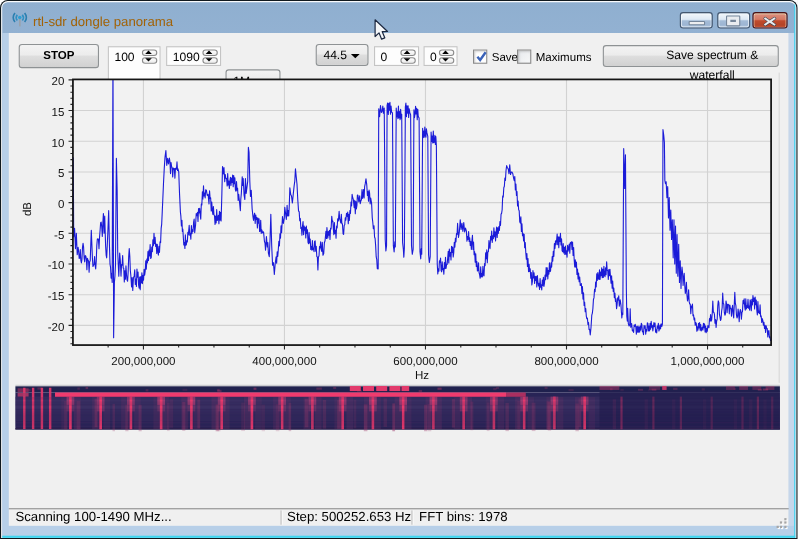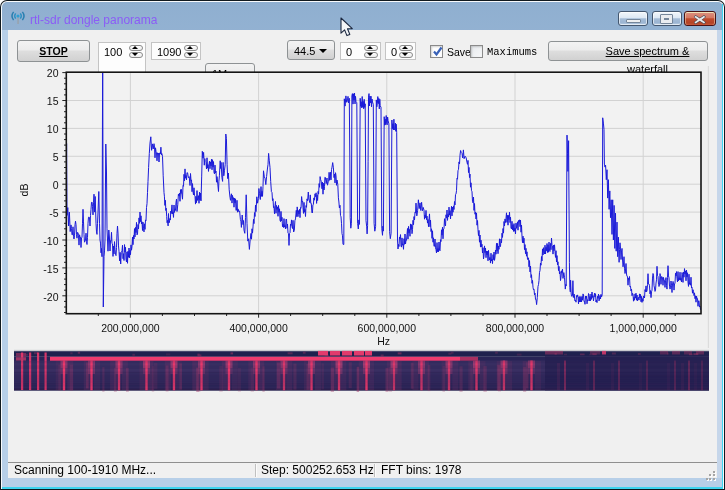--- a/index.html
+++ b/index.html
@@ -5,35 +5,35 @@
 #win { position:absolute; left:0; top:0; width:725px; height:490px;
   background:#10191f; border-radius:7px 7px 0 0; }
 #whiteline { position:absolute; left:1px; top:1px; width:723px; height:487.5px; border-radius:6px 6px 0 0; background:#f8fafc; }
 #glass { position:absolute; left:2px; top:2px; width:721px; height:486px; border-radius:5px 5px 0 0;
   background:linear-gradient(180deg,#8fafd0 0%,#9bb7d6 20%,#adc4de 55%,#c0d2e6 85%,#c9d8ea 100%); }
 #glasslr { position:absolute; left:2px; top:30px; width:721px; height:457px; background:#b7cfe8; }
 #cyanR { position:absolute; left:722px; top:4px; width:1.4px; height:485px; background:#3ed4ef; }
 #rstrip { position:absolute; left:717px; top:30px; width:5px; height:448px; background:#c6d6ea; }
 #cyanB { position:absolute; left:2px; top:487px; width:721px; height:1.6px; background:#3ed4ef; }
 #client { position:absolute; left:8px; top:30px; width:709px; height:448px; background:#f0f0f0; }
-#title { position:absolute; left:30px; top:13px; font-size:12px; color:#8b5cf6; }
+#title { position:absolute; left:30px; top:13px; font-size:12px; color:#a16207; }
 .capbtn { position:absolute; top:10.5px; height:15.5px; border:1px solid #44576f; border-radius:3px;
   background:linear-gradient(180deg,#f2f7fb 0%,#dde8f4 45%,#a4bcd7 52%,#9cb5d2 82%,#bed0e5 100%);
   box-shadow:inset 0 0 0 1px rgba(255,255,255,0.6); }
 #btnmin { left:618px; width:30px; }
 #btnmax { left:651.5px; width:30px; }
 #btnclose { left:684px; width:31.5px; border:1.5px solid #4a1215;
   background:linear-gradient(180deg,#dc9181 0%,#d57862 45%,#c04a2c 52%,#b34427 85%,#cb5a3c 100%);
   box-shadow:inset 0 1px 0 #f0e2b8, inset 1px 0 0 rgba(245,230,190,0.5), inset -1px 0 0 rgba(245,230,190,0.5); }
 #glyphmin { position:absolute; left:6.5px; top:7px; width:15px; height:4.5px; background:#eceef0; border:1px solid #75869a; border-radius:1px; }
 #glyphmax { position:absolute; left:7.5px; top:2.5px; width:13px; height:9.5px; background:#e9ecf0; border:1px solid #75869a; border-radius:1px; }
 #glyphmaxin { position:absolute; left:3px; top:2.5px; width:5px; height:2.5px; background:#c3d4e6; border:1px solid #75869a; }
 .tbtn { position:absolute; border:1px solid #8e9294; border-radius:3px;
   background:linear-gradient(180deg,#f3f3f3 0%,#ececec 45%,#dedede 50%,#d1d1d1 100%);
-  font-size:12px; color:#000; text-align:center;text-decoration:underline; }
+  font-size:12px; color:#000; text-align:center; }
 .spin { position:absolute; border:1px solid #c4c4c4; background:#fdfdfd; }
 .spin .val { position:absolute; left:5px; top:2.5px; font-size:11px; color:#000; }
 .spinbtns { position:absolute; right:2px; top:1.5px; width:14.5px; height:13.5px; }
 .sb { position:absolute; left:0; width:14.5px; height:6.4px; border:1.2px solid #8a8a8a; border-radius:3px;
   background:linear-gradient(180deg,#fdfdfd,#ececec); }
 .sb.up { top:0; } .sb.dn { top:7px; }
 .tri-up { position:absolute; left:2.7px; top:0.6px; width:0; height:0; border-left:3.7px solid transparent; border-right:3.7px solid transparent; border-bottom:3.7px solid #000; }
 .tri-dn { position:absolute; left:2.7px; top:0.8px; width:0; height:0; border-left:3.7px solid transparent; border-right:3.7px solid transparent; border-top:3.7px solid #000; }
 .combo { position:absolute; border:1px solid #8e9294; border-radius:3px;
   background:linear-gradient(180deg,#f3f3f3 0%,#ececec 45%,#dedede 50%,#d1d1d1 100%); }
@@ -133,21 +133,21 @@
       </div>
     </div>
 </div>
 <div class="cb" style="left:430px;">
 <svg style="position:absolute;left:0.5px;top:0px" width="12" height="12" viewBox="0 0 12 12">
       <path d="M2 5.5 L4.5 8.5 L9.5 1.5" fill="none" stroke="#3a62b8" stroke-width="2.2"></path>
     </svg>
 </div>
 <div class="cblab" style="left:447px;">Save</div>
 <div class="cb" style="left:470px;background:linear-gradient(135deg,#e7eaed,#f6f7f8);"></div>
-<div class="cblab" style="left:487px;font-family:Liberation Mono, monospace;">Maximums</div>
+<div class="cblab" style="left:487px;">Maximums</div>
 <div class="tbtn" style="left:548px;top:41px;width:160px;height:20px;font-size:11px;line-height:18px;padding-left:39px;">Save spectrum &amp; waterfall</div>
 <svg style="position:absolute;left:8px;top:62px" width="709" height="288" viewBox="8 62 709 288">
     <rect x="66.3" y="72.2" width="634.7" height="241.5" fill="#f2f2f2"></rect>
     <g stroke="#d2d2d2" stroke-width="1">
       <line x1="66.3" y1="100.5" x2="701.0" y2="100.5"></line>
       <line x1="66.3" y1="128.4" x2="701.0" y2="128.4"></line>
       <line x1="66.3" y1="156.3" x2="701.0" y2="156.3"></line>
       <line x1="66.3" y1="184.2" x2="701.0" y2="184.2"></line>
       <line x1="66.3" y1="212.1" x2="701.0" y2="212.1"></line>
       <line x1="66.3" y1="240.0" x2="701.0" y2="240.0"></line>
@@ -463,21 +463,21 @@
     <rect x="14.0" y="383.1" width="695.0" height="1.3" fill="#171243" opacity="0.08"></rect>
     <rect x="14.0" y="383.7" width="695.0" height="1.1" fill="#b04070" opacity="0.06"></rect>
     <rect x="14.0" y="384.4" width="695.0" height="1.3" fill="#171243" opacity="0.10"></rect>
     <rect x="14.0" y="385.7" width="695.0" height="1.3" fill="#171243" opacity="0.08"></rect>
     <rect x="14.0" y="387.0" width="695.0" height="1.3" fill="#171243" opacity="0.04"></rect>
     <rect x="14.0" y="387.6" width="695.0" height="1.1" fill="#b04070" opacity="0.06"></rect>
     <rect x="14.0" y="388.3" width="695.0" height="1.3" fill="#171243" opacity="0.04"></rect>
     <rect x="14.0" y="388.9" width="695.0" height="1.1" fill="#b04070" opacity="0.08"></rect>
   </svg>
 <div id="statusline"></div>
-<div class="st" style="left:14px;">Scanning 100-1910 MHz...</div>
+<div class="st" style="left:14px;">Scanning 100-1490 MHz...</div>
 <div class="stsep" style="left:255px;"></div>
 <div class="st" style="left:261px;">Step: 500252.653 Hz</div>
 <div class="stsep" style="left:374px;"></div>
 <div class="st" style="left:381px;">FFT bins: 1978</div>
 <div class="dot" style="left:712.5px;top:470.5px;"></div>
 <div class="dot" style="left:712.5px;top:474px;"></div>
 <div class="dot" style="left:709px;top:474px;"></div>
 <div class="dot" style="left:712.5px;top:477.5px;"></div>
 <div class="dot" style="left:709px;top:477.5px;"></div>
 <div class="dot" style="left:705.5px;top:477.5px;"></div>

